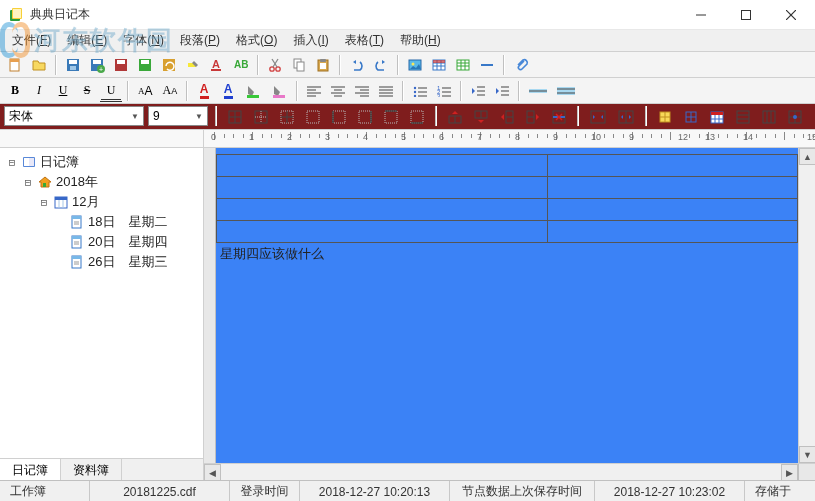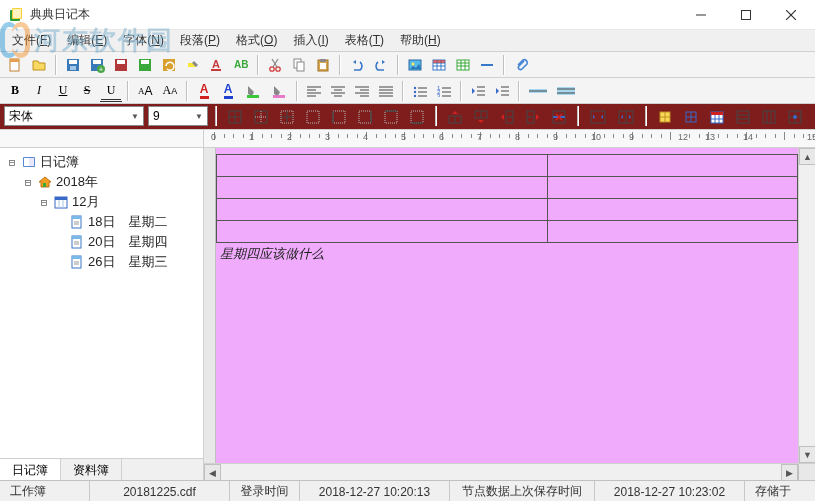--- a/index.html
+++ b/index.html
@@ -45,21 +45,21 @@
 .ind2 { padding-left: 20px; }
 .ind3 { padding-left: 36px; }
 .ind4 { padding-left: 52px; }
 
 .side-tabs { height: 22px; display: flex; border-top: 1px solid #d0d0d0; background: #f0f0f0; }
 .side-tab { padding: 3px 12px; font-size: 12px; border-right: 1px solid #d0d0d0; background: #fff; cursor: pointer; }
 .side-tab.inactive { background: #f0f0f0; }
 
 .editor { flex: 1; display: flex; position: relative; }
 .editor-gutter { width: 12px; background: #e8e8e8; border-right: 1px solid #c0c0c0; }
-.editor-body { flex: 1; background: #f0abfc; position: relative; overflow: hidden; font-style: italic; }
+.editor-body { flex: 1; background: #3b82f6; position: relative; overflow: hidden; }
 .doc-table { width: 100%; border-collapse: collapse; margin-top: 6px; }
 .doc-table td { border: 1px solid #555; height: 22px; padding: 2px 4px; font-size: 13px; vertical-align: top; }
 .doc-text { padding: 2px 4px; font-size: 13px; color: #222; }
 .editor-vscroll { width: 17px; background: #f0f0f0; border-left: 1px solid #d0d0d0; position: relative; }
 .editor-hscroll { height: 17px; background: #f0f0f0; border-top: 1px solid #d0d0d0; display: flex; }
 .scroll-btn { width: 17px; height: 17px; background: #e8e8e8; border: 1px solid #c0c0c0; display:flex; align-items:center; justify-content:center; font-size:9px; color:#555;}
 .scroll-track { flex: 1; background: #f0f0f0; }
 
 .statusbar { height: 22px; background: #f0f0f0; border-top: 1px solid #c0c0c0; display: flex; align-items: center; font-size: 12px; color: #333; }
 .stat-cell { padding: 0 10px; border-right: 1px solid #c8c8c8; height: 100%; display: flex; align-items: center; }

